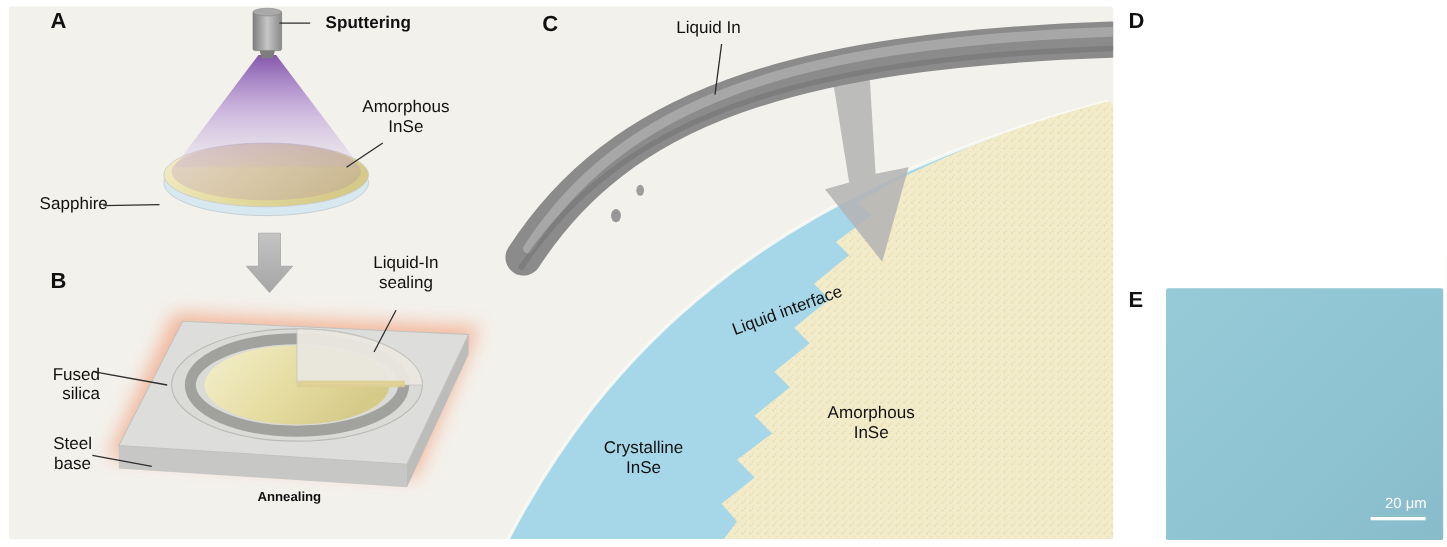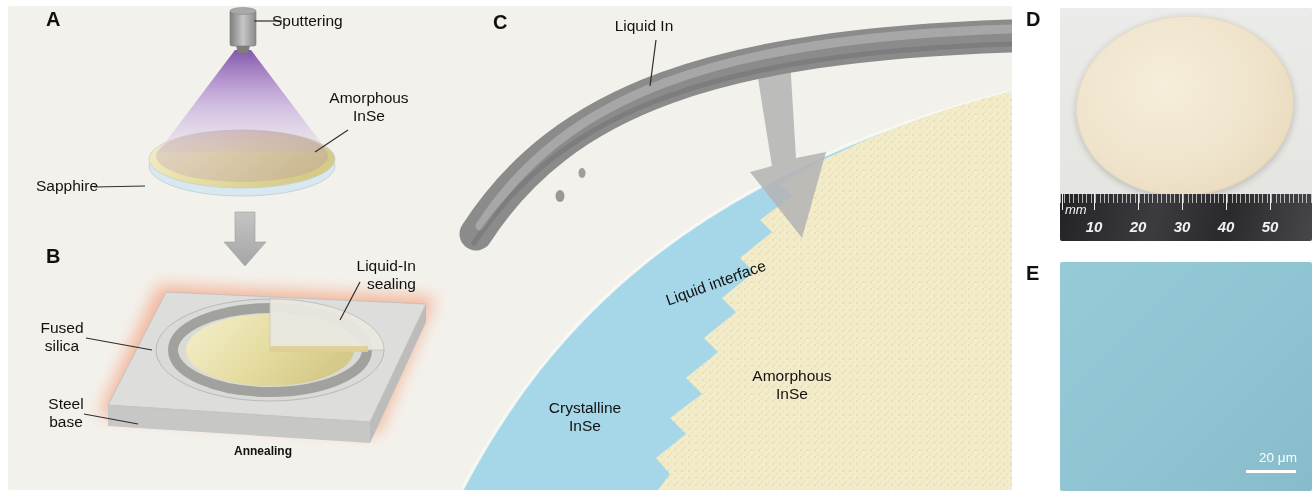--- a/index.html
+++ b/index.html
@@ -133,56 +133,43 @@
       <ellipse cx="262" cy="344" rx="84" ry="36" fill="url(#waferGrad)"></ellipse>
       <path d="M 262 344 L 376 344 A 114 51 0 0 0 262 293 Z" fill="#eae8e0" opacity="0.95" stroke="#c6c6c2" stroke-width="0.8"></path>
       <rect x="262" y="340" width="98" height="6" fill="#decf91" opacity="0.9"></rect>
       <line x1="352" y1="276" x2="332" y2="314" stroke="#2e2e2e" stroke-width="1.2"></line>
       <line x1="78" y1="332" x2="144" y2="344" stroke="#2e2e2e" stroke-width="1.2"></line>
       <line x1="76" y1="408" x2="130" y2="418" stroke="#2e2e2e" stroke-width="1.2"></line>
     </g>
   </svg>
 
   <div class="panel-letter" style="left:46px; top:8px;">A</div>
-  <div class="lbl" style="left:272px; top:12px;">Sputtering</div>
+  <div class="lbl" style="left:296px; top:12px;font-weight:bold;">Sputtering</div>
   <div class="lbl center" style="left:318px; top:89px; width:102px;">Amorphous
 InSe</div>
   <div class="lbl" style="left:36px; top:177px;text-align:right;">Sapphire</div>
 
   <div class="panel-letter" style="left:46px; top:245px;">B</div>
-  <div class="lbl center" style="left:322px; top:257px; width:94px;text-align:right;">Liquid-In
+  <div class="lbl center" style="left:322px; top:231px; width:94px;">Liquid-In
 sealing</div>
-  <div class="lbl center" style="left:33px; top:319px; width:58px;">Fused
+  <div class="lbl center" style="left:33px; top:332px; width:58px;text-align:right;">Fused
 silica</div>
   <div class="lbl center" style="left:40px; top:395px; width:52px;text-align:center;">Steel
 base</div>
   <div class="lbl center bold" style="left:203px; top:445px; width:120px; font-size:12px;">Annealing</div>
 
   <div class="panel-letter" style="left:493px; top:11px;">C</div>
   <div class="lbl center" style="left:598px; top:17px; width:92px;">Liquid In</div>
   <div class="lbl center rot" style="left:634px; top:274px; width:164px;">Liquid interface</div>
   <div class="lbl center" style="left:524px; top:371px; width:122px;margin-top:28px;">Crystalline
 InSe</div>
   <div class="lbl center" style="left:730px; top:367px; width:124px;">Amorphous
 InSe</div>
 
   <div class="panel-letter" style="left:1026px; top:8px;">D</div>
-  <div class="photo-d">
-    <div class="wafer-photo"></div>
-    <div class="ruler">
-      <div class="ruler-ticks-minor"></div>
-      <div class="ruler-ticks-major"></div>
-      <span class="ruler-unit">mm</span>
-      <span class="ruler-num" style="left:34px;">10</span>
-      <span class="ruler-num" style="left:78px;">20</span>
-      <span class="ruler-num" style="left:122px;">30</span>
-      <span class="ruler-num" style="left:166px;">40</span>
-      <span class="ruler-num" style="left:210px;">50</span>
-    </div>
-  </div>
 
   <div class="panel-letter" style="left:1026px; top:262px;">E</div>
   <div class="micrograph">
     <div class="scalebar-label">20 μm</div>
     <div class="scalebar"></div>
   </div>
 
 </div>
 
 </body></html>

